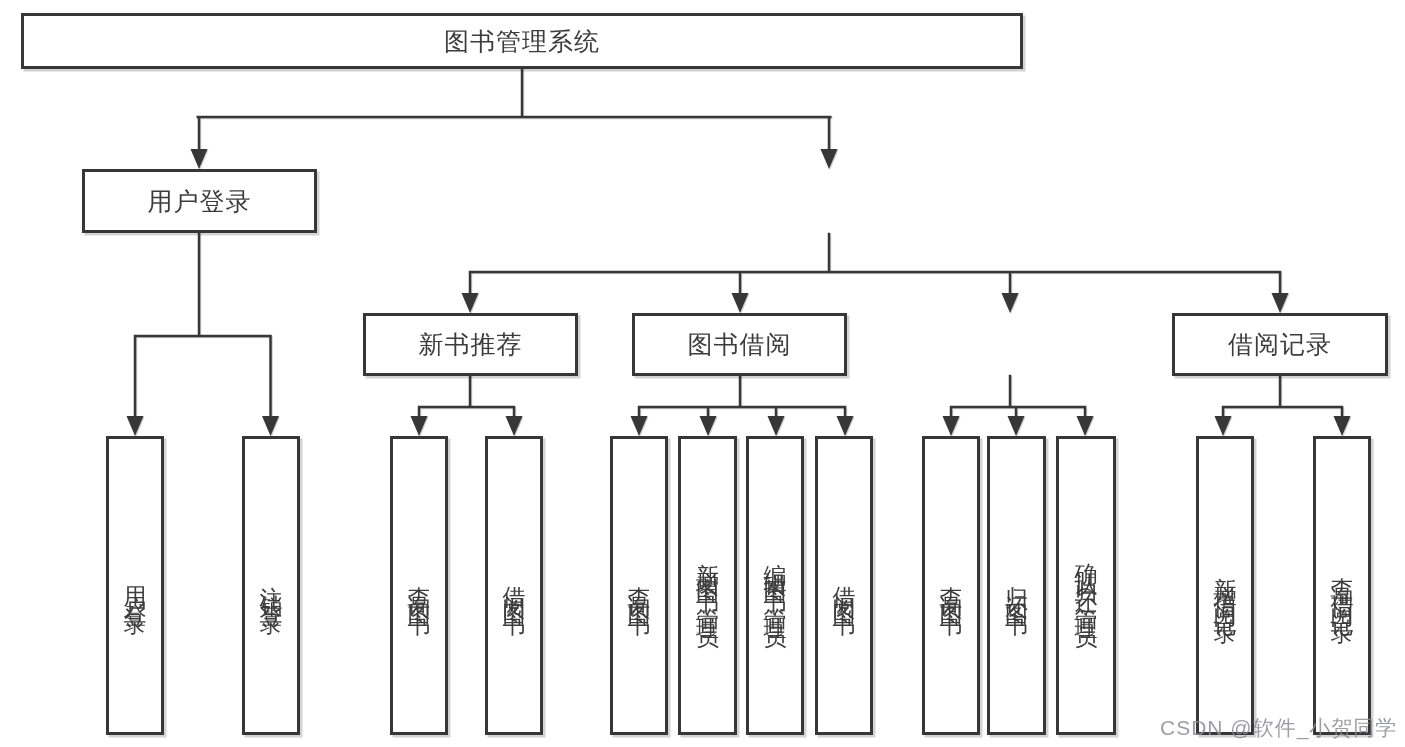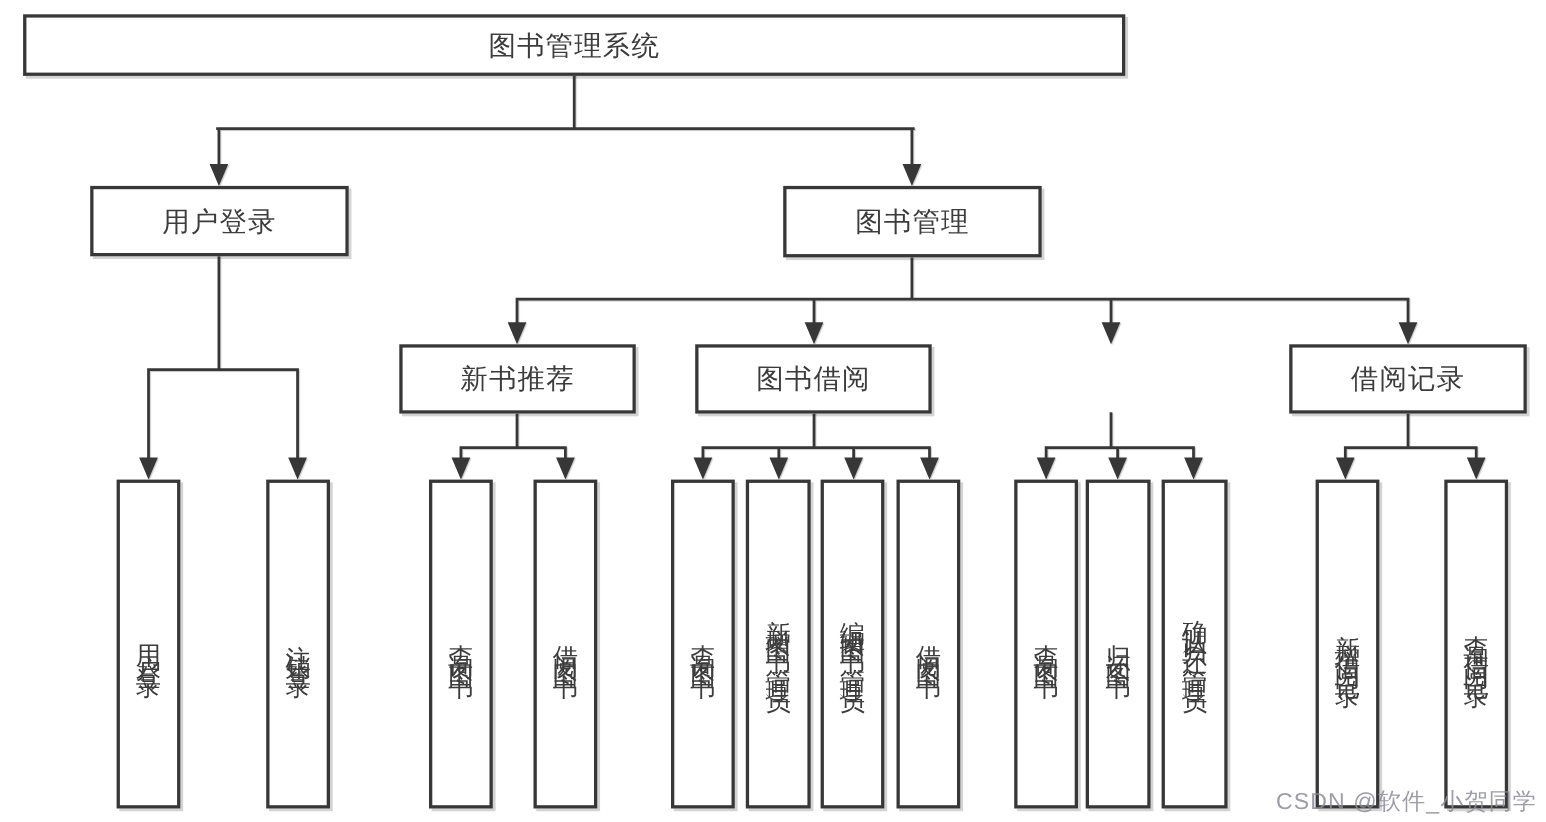--- a/index.html
+++ b/index.html
@@ -92,21 +92,20 @@
       <polygon points="1007.5,416 1024.5,416 1016,436"></polygon>
       <polygon points="1076.5,416 1093.5,416 1085,436"></polygon>
       <polygon points="1214.5,416 1231.5,416 1223,436"></polygon>
       <polygon points="1333.5,416 1350.5,416 1342,436"></polygon>
     </g>
   </svg>
 
   <div class="node h" style="left:21px;top:13px;width:1002px;height:56px">图书管理系统</div>
 
   <div class="node h" style="left:82px;top:169px;width:235px;height:64px">用户登录</div>
-  <div class="node h" style="left:712px;top:169px;width:235px;height:65px">图书管理</div>
 
   <div class="node h" style="left:363px;top:313px;width:215px;height:63px">新书推荐</div>
   <div class="node h" style="left:632px;top:313px;width:215px;height:63px">图书借阅</div>
   <div class="node h" style="left:1172px;top:313px;width:216px;height:63px">借阅记录</div>
 
   <div class="node v" style="left:106px;top:436px;width:58px;height:299px">用户登录</div>
   <div class="node v" style="left:242px;top:436px;width:58px;height:299px">注销登录</div>
 
   <div class="node v" style="left:390px;top:436px;width:58px;height:299px">查询图书</div>
   <div class="node v" style="left:485px;top:436px;width:58px;height:299px">借阅图书</div>

